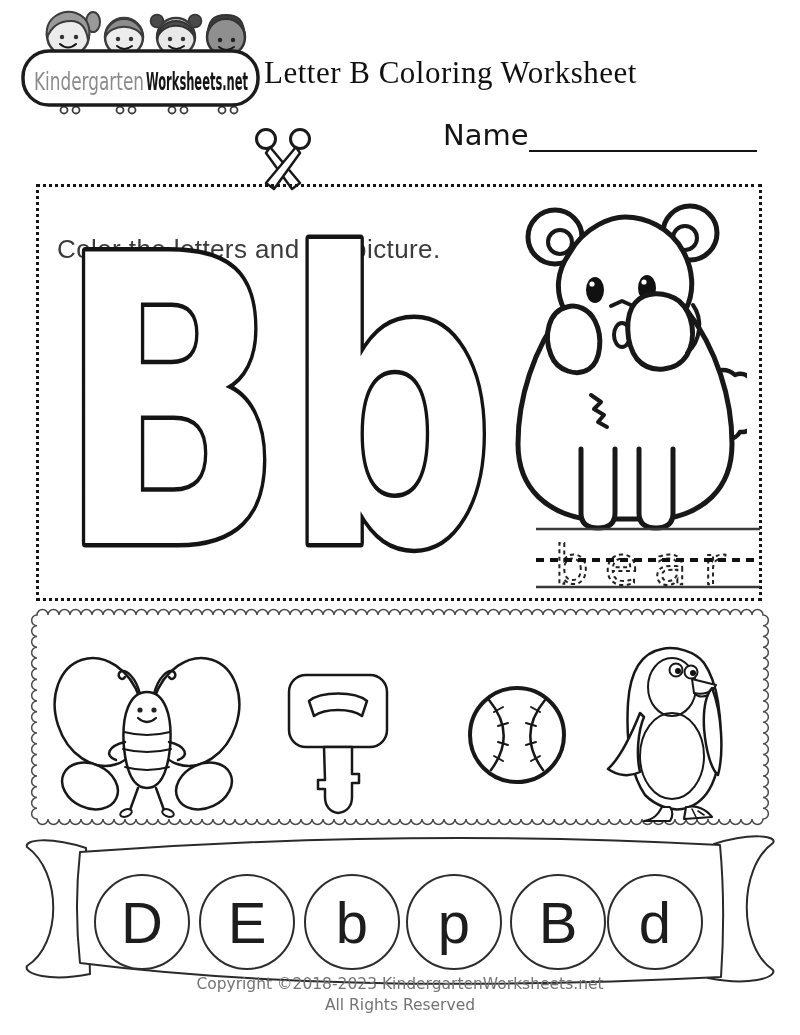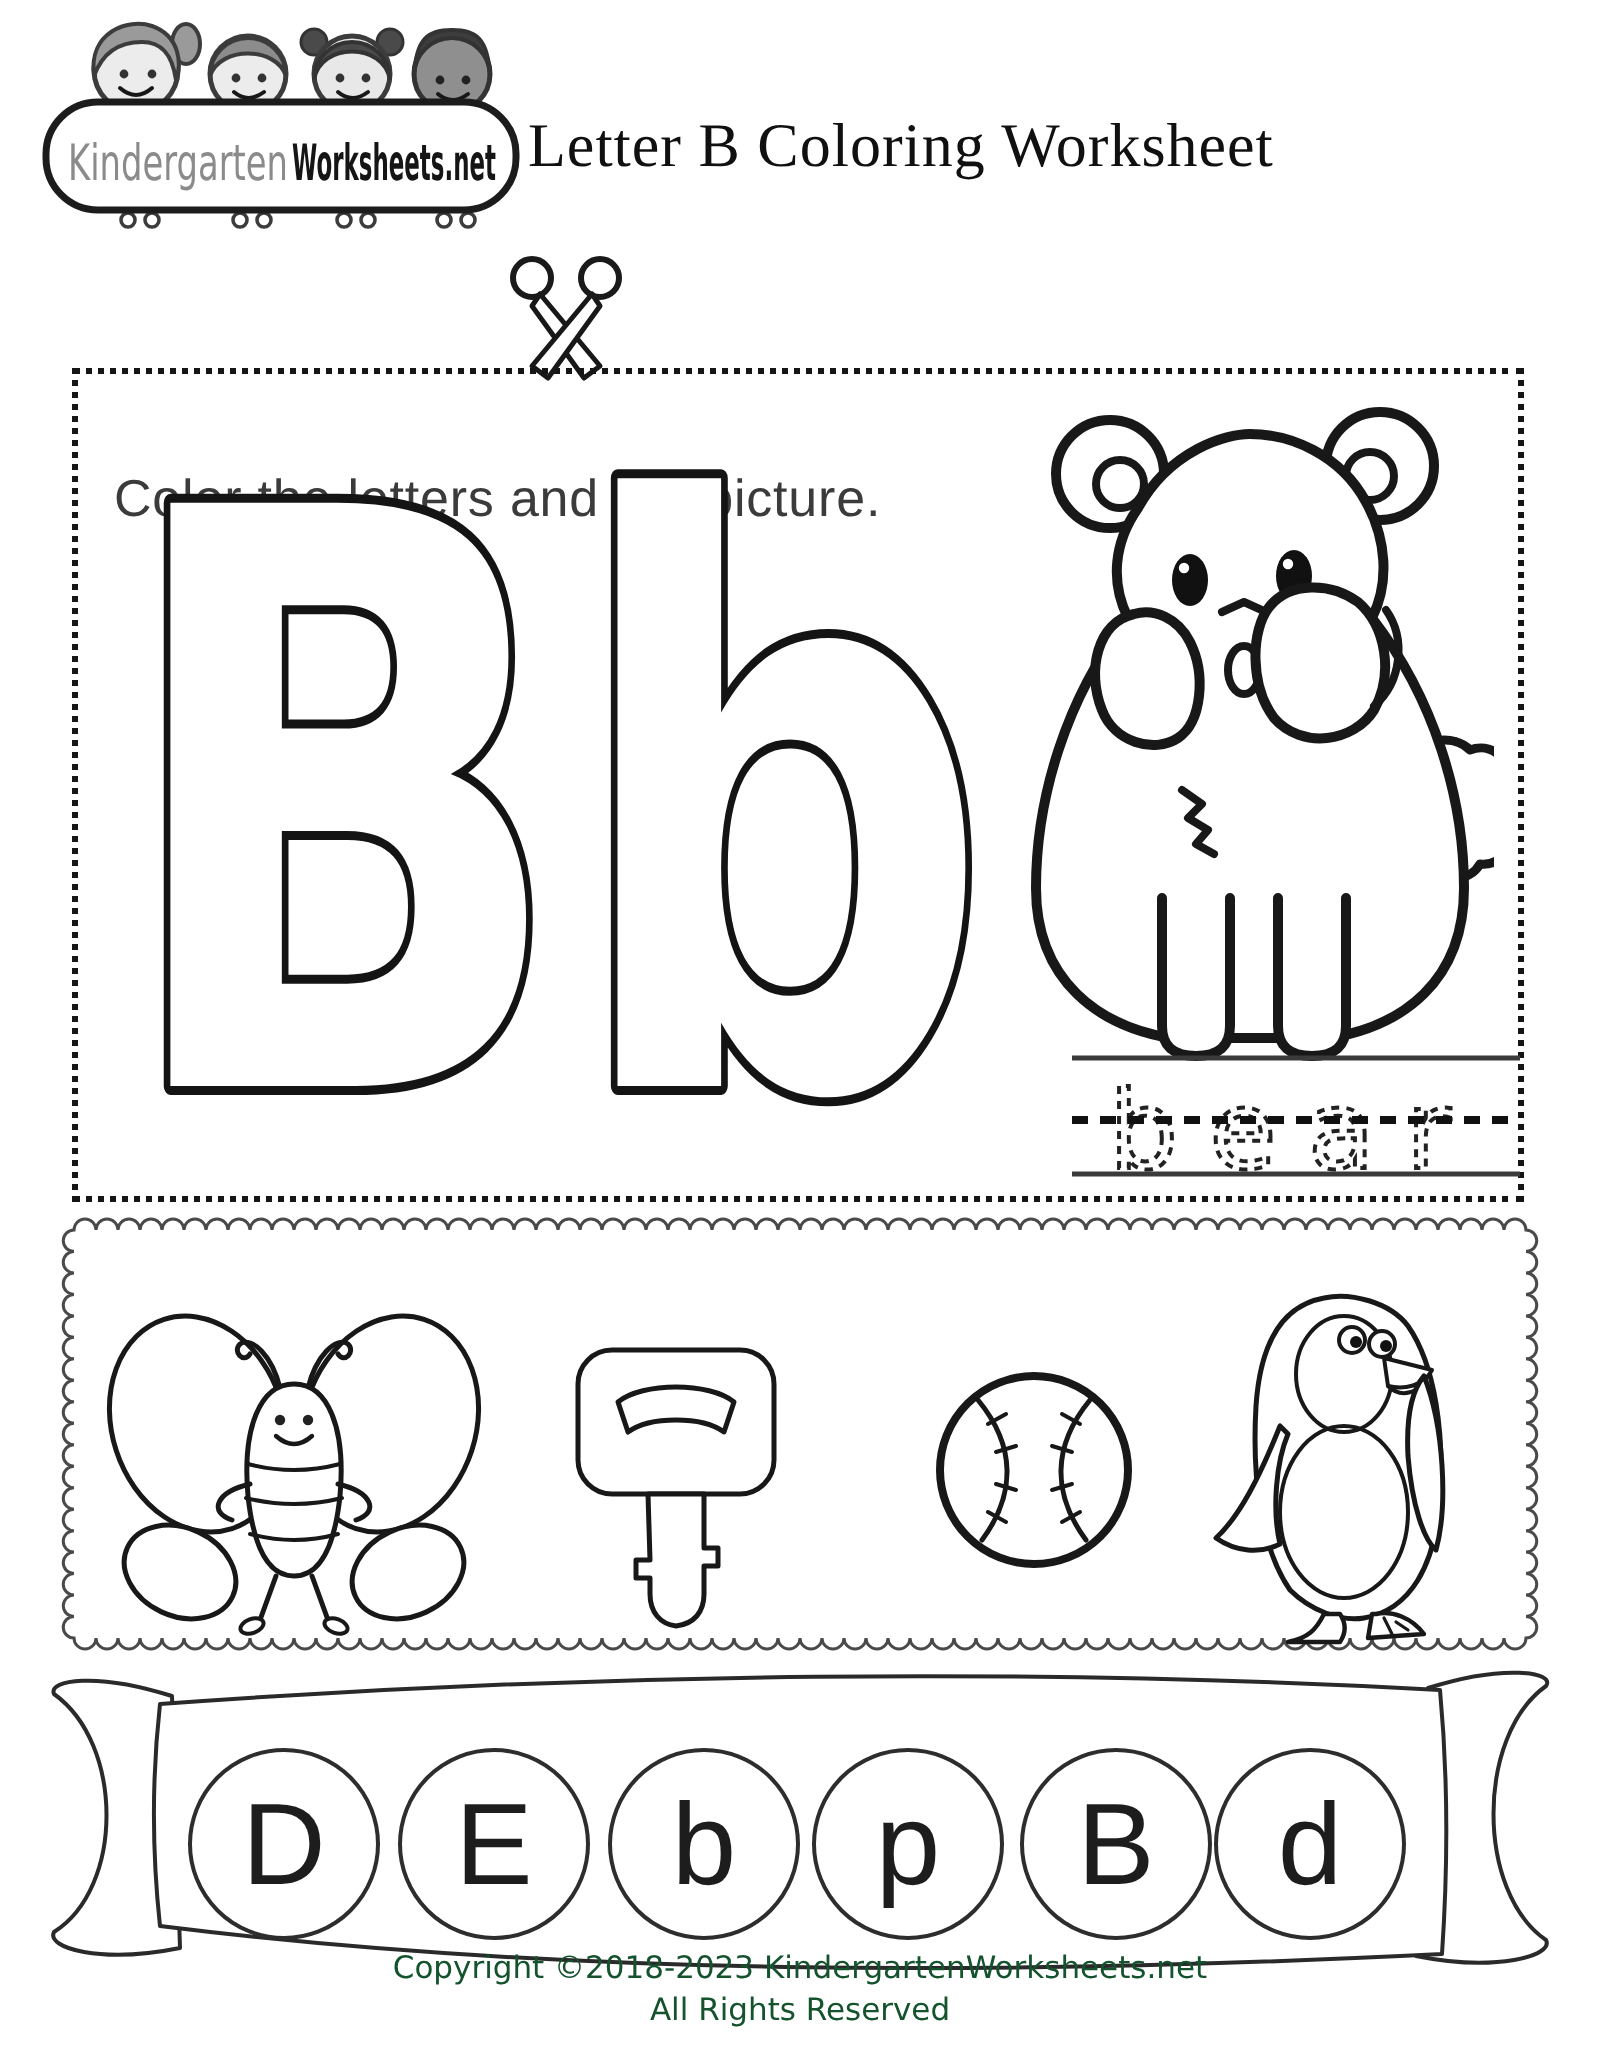--- a/index.html
+++ b/index.html
@@ -23,21 +23,21 @@
   
   .section2{left:30px;top:608px;width:740px;height:218px;}
   .s2-instr{left:26px;top:14px;font-size:24.5px;}
   
   .s3-instr{left:88px;top:842px;font-size:24.5px;}
   .letter-circle{position:absolute;top:874px;width:92px;height:92px;border:2px solid #2d2d2d;
                  border-radius:50%;display:flex;align-items:center;justify-content:center;
                  font-size:58px;font-weight:300;color:#1d1d1d;background:#fff;}
 
   
-  .footer{left:0;top:974px;width:800px;text-align:center;color:#14532d;font-size:15.5px;
+  .footer{left:0;top:974px;width:800px;text-align:center;color:#737373;font-size:15.5px;
           line-height:21px;font-family:"DejaVu Sans",sans-serif;}
 
   svg text{font-family:"DejaVu Sans",sans-serif;}
   .draw{stroke:#181818;fill:#fff;stroke-linecap:round;stroke-linejoin:round;}
   .line{stroke:#181818;fill:none;stroke-linecap:round;stroke-linejoin:round;}
 </style>
 </head>
 <body>
 
 <div class="sheet">
@@ -98,20 +98,24 @@
 
   <div class="abs page-title">Letter B Coloring Worksheet</div>
 
   <svg class="abs" style="left:252px;top:126px" width="66" height="68" viewBox="0 0 66 68">
     <path d="M 18 21 L 48 57 L 40 63 L 14 27 Z" class="draw" stroke-width="2.5"></path>
     <path d="M 44 21 L 14 57 L 22 63 L 48 27 Z" class="draw" stroke-width="2.5"></path>
     <circle cx="14" cy="13" r="9.5" fill="none" stroke="#1a1a1a" stroke-width="3"></circle>
     <circle cx="48" cy="13" r="9.5" fill="none" stroke="#1a1a1a" stroke-width="3"></circle>
   </svg>
 
+  <div class="abs name-row">
+    <span class="name-label">Name</span>
+    <span class="name-line"></span>
+  </div>
 
   <div class="abs section1">
     <div class="abs instruction s1-instr">Color the letters and the picture.</div>
 
     <svg class="abs" style="left:16px;top:44px" width="450" height="330" viewBox="0 0 450 330">
       <text x="3" y="312" font-size="400" font-weight="bold" textLength="438" lengthAdjust="spacingAndGlyphs" fill="#ffffff" stroke="#141414" stroke-width="9" paint-order="stroke" stroke-linejoin="round">Bb</text>
     </svg>
 
     <svg class="abs" style="left:466px;top:10px" width="242" height="340" viewBox="0 0 242 340">
 

